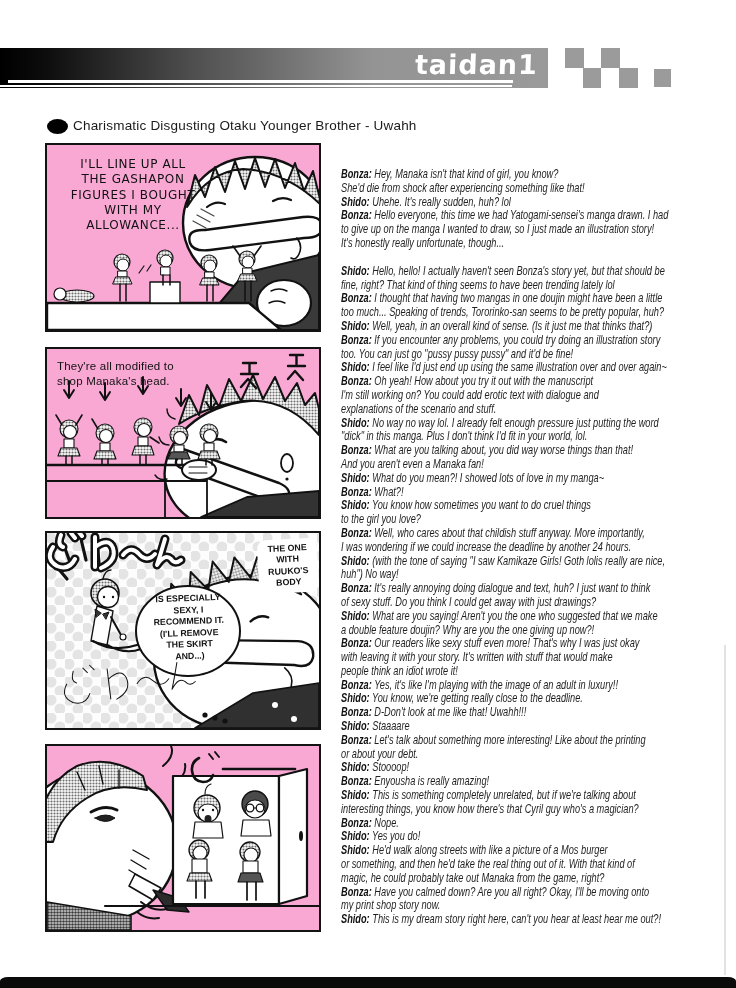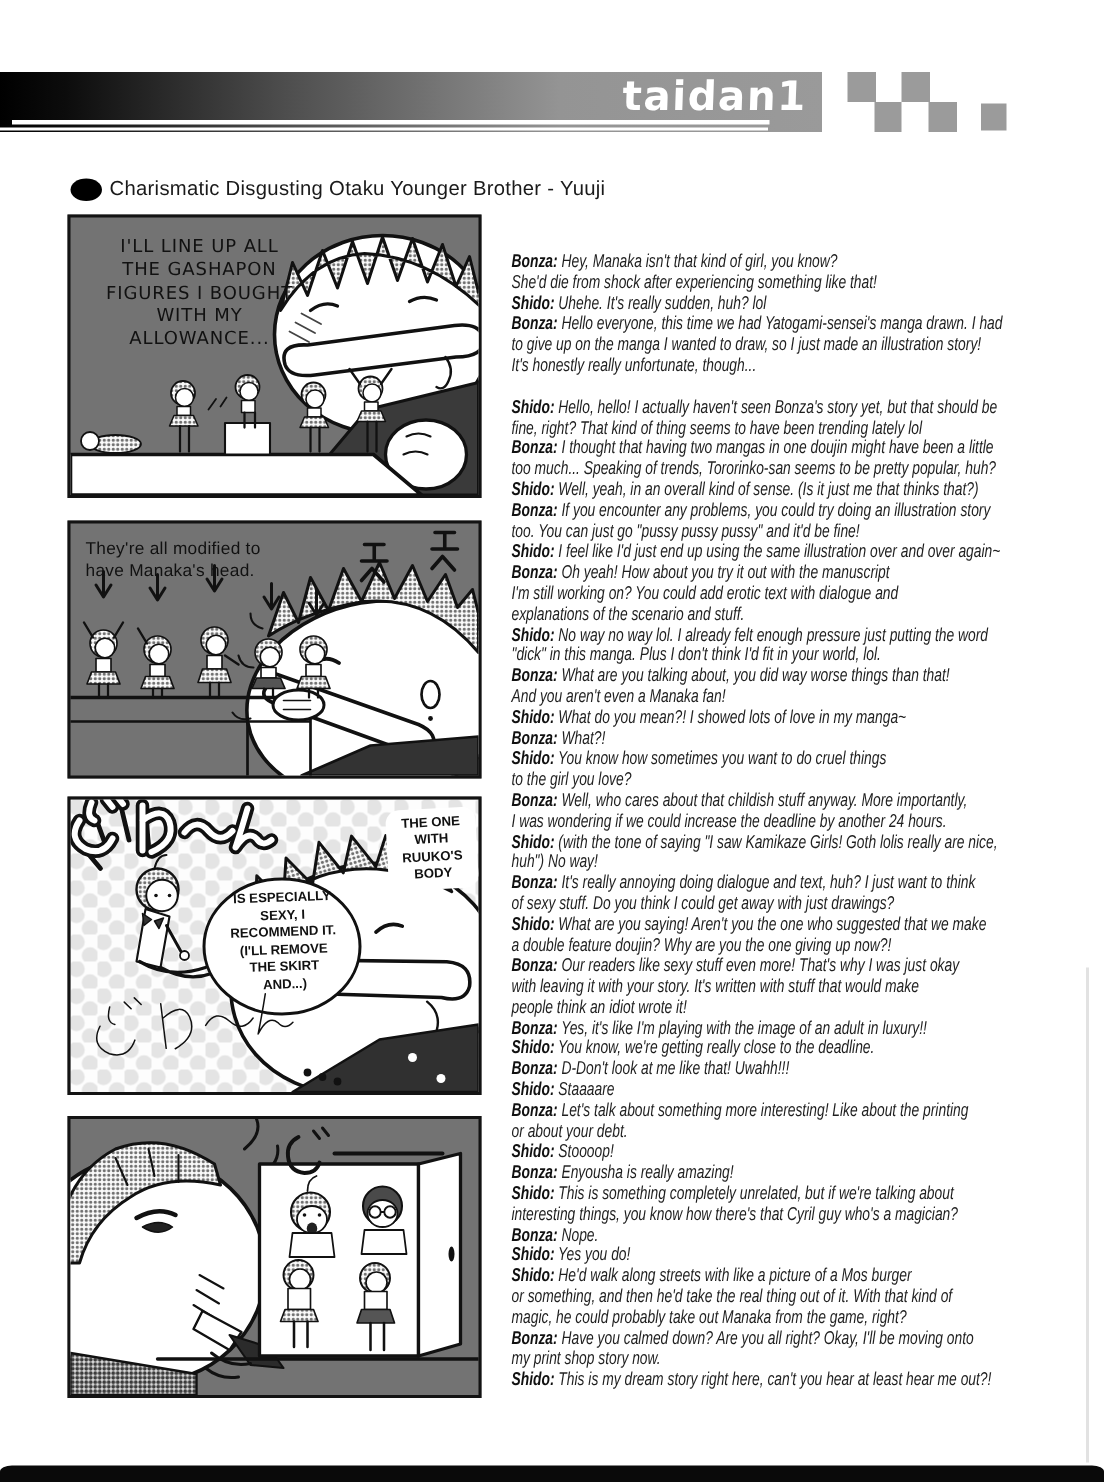--- a/index.html
+++ b/index.html
@@ -18,21 +18,21 @@
   .chk2{left:601px;top:48px;width:19px;height:20px;}
   .chk3{left:583px;top:68px;width:18px;height:20px;}
   .chk4{left:619px;top:68px;width:19px;height:20px;}
   .chk5{left:654px;top:69px;width:17px;height:18px;}
 
   
   .bullet{position:absolute;left:47px;top:119px;width:21px;height:15px;background:#000;border-radius:50%;}
   .sec-title{position:absolute;left:73px;top:118px;font-size:13.5px;letter-spacing:.2px;color:#1a1a1a;}
 
   
-  .panel{position:absolute;left:45px;width:276px;background:#737373;border:2px solid #131313;box-sizing:border-box;}
+  .panel{position:absolute;left:45px;width:276px;background:#f9a8d4;border:2px solid #131313;box-sizing:border-box;}
   .p1{top:143px;height:189px;}
   .p2{top:347px;height:172px;}
   .p3{top:531px;height:199px;}
   .p4{top:744px;height:188px;}
   .panel svg{position:absolute;left:0;top:0;}
 
   .ptext{position:absolute;white-space:pre-line;color:#111;}
   .p1-speech{left:8px;top:12px;width:156px;text-align:center;font-size:12px;line-height:1.28;
              letter-spacing:.6px;font-family:"DejaVu Sans",sans-serif;}
   .p2-caption{left:10px;top:10px;width:200px;font-size:11.5px;line-height:1.32;letter-spacing:.2px;}
@@ -83,21 +83,21 @@
     <div class="band-rule1"></div>
     <div class="band-rule2"></div>
   </div>
   <div class="chk chk1"></div>
   <div class="chk chk2"></div>
   <div class="chk chk3"></div>
   <div class="chk chk4"></div>
   <div class="chk chk5"></div>
 
   <span class="bullet"></span>
-  <span class="sec-title">Charismatic Disgusting Otaku Younger Brother - Yuuji</span>
+  <span class="sec-title">Charismatic Disgusting Otaku Younger Brother - Uwahh</span>
 
   <div class="panel p1">
     <svg width="272" height="185" viewBox="0 0 272 185">
       <g stroke="#111" stroke-linecap="round" stroke-linejoin="round">
 
         <ellipse cx="208" cy="78" rx="72" ry="66" fill="#fff" stroke-width="2.4"></ellipse>
         <path d="M140,62 L148,30 L158,52 L168,22 L178,47 L188,16 L198,44 L208,13 L218,42 L228,14 L238,43 L248,18 L257,46 L266,26 L272,50 L276,62 Q240,26 196,24 Q162,26 140,62 Z" fill="url(#tone)" stroke-width="2"></path>
         <path d="M160,62 q9,-7 18,-3 M226,56 q9,-5 18,-1" fill="none" stroke-width="2.2"></path>
         <path d="M146,76 l13,7 M150,70 l13,7 M154,64 l13,7" stroke-width="1.2" stroke="#444"></path>
         <path d="M143,98 Q139,84 158,85 L256,72 Q274,70 275,81 Q276,93 257,93 L163,105 Q146,107 143,98 Z" fill="#fff" stroke-width="2.4"></path>
@@ -204,21 +204,21 @@
           <g transform="translate(196,14)">
               <path d="M0,0 H13 M6.5,0 V11 M-2,11 H15 M-2,24 L5,16 L13,25"></path>
             </g>
           <g transform="translate(243,6)">
               <path d="M0,0 H13 M6.5,0 V11 M-2,11 H15 M-2,24 L5,16 L13,25"></path>
             </g>
         </g>
       </g>
     </svg>
     <div class="ptext p2-caption">They're all modified to
-have Manaka's head.</div>
+shop Manaka's head.</div>
     <span class="sr" style="left:200px;top:10px;">エヘ エヘ</span>
   </div>
 
   <div class="panel p3">
     <svg width="272" height="195" viewBox="0 0 272 195">
       <rect width="272" height="195" fill="url(#bigtone)"></rect>
       <g stroke="#111" stroke-linecap="round" stroke-linejoin="round">
         <path d="M16,10 L24,32 M34,6 L39,27 M50,9 L52,30 M10,34 l10,12" fill="none" stroke-width="3.2"></path>
 
         <circle cx="58" cy="60" r="14" fill="url(#tone)" stroke-width="1.6"></circle>

